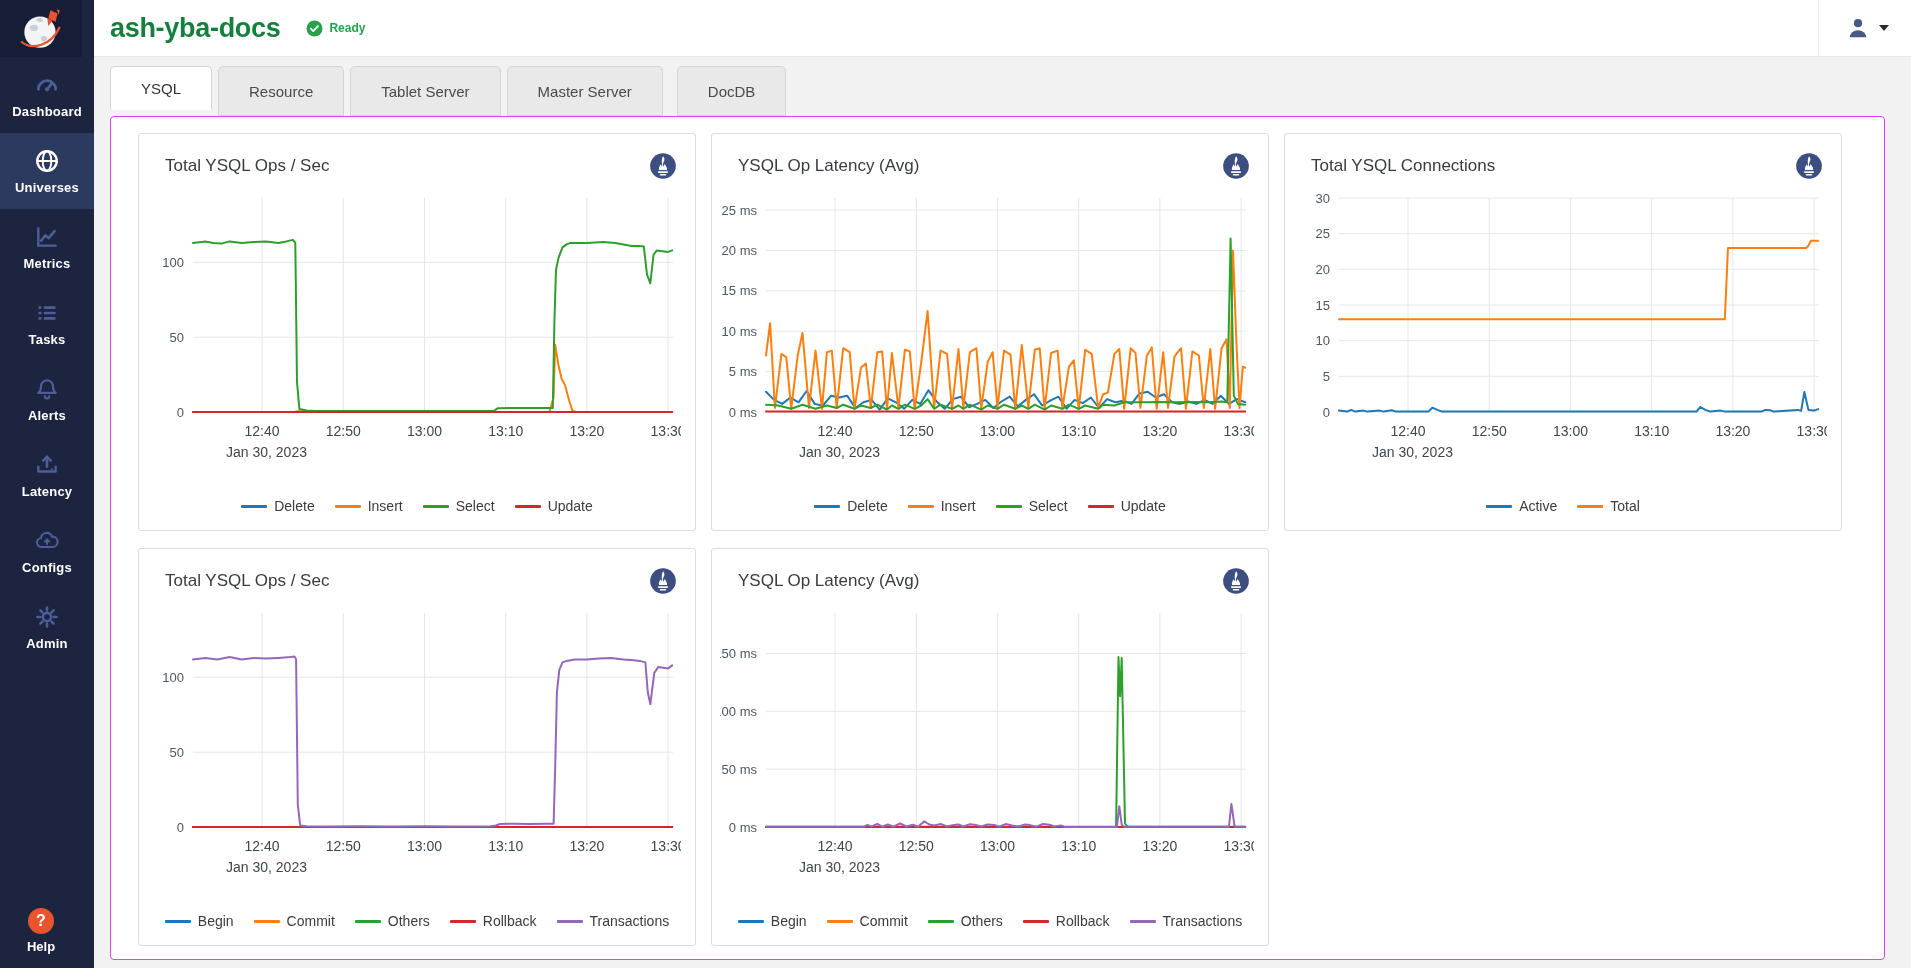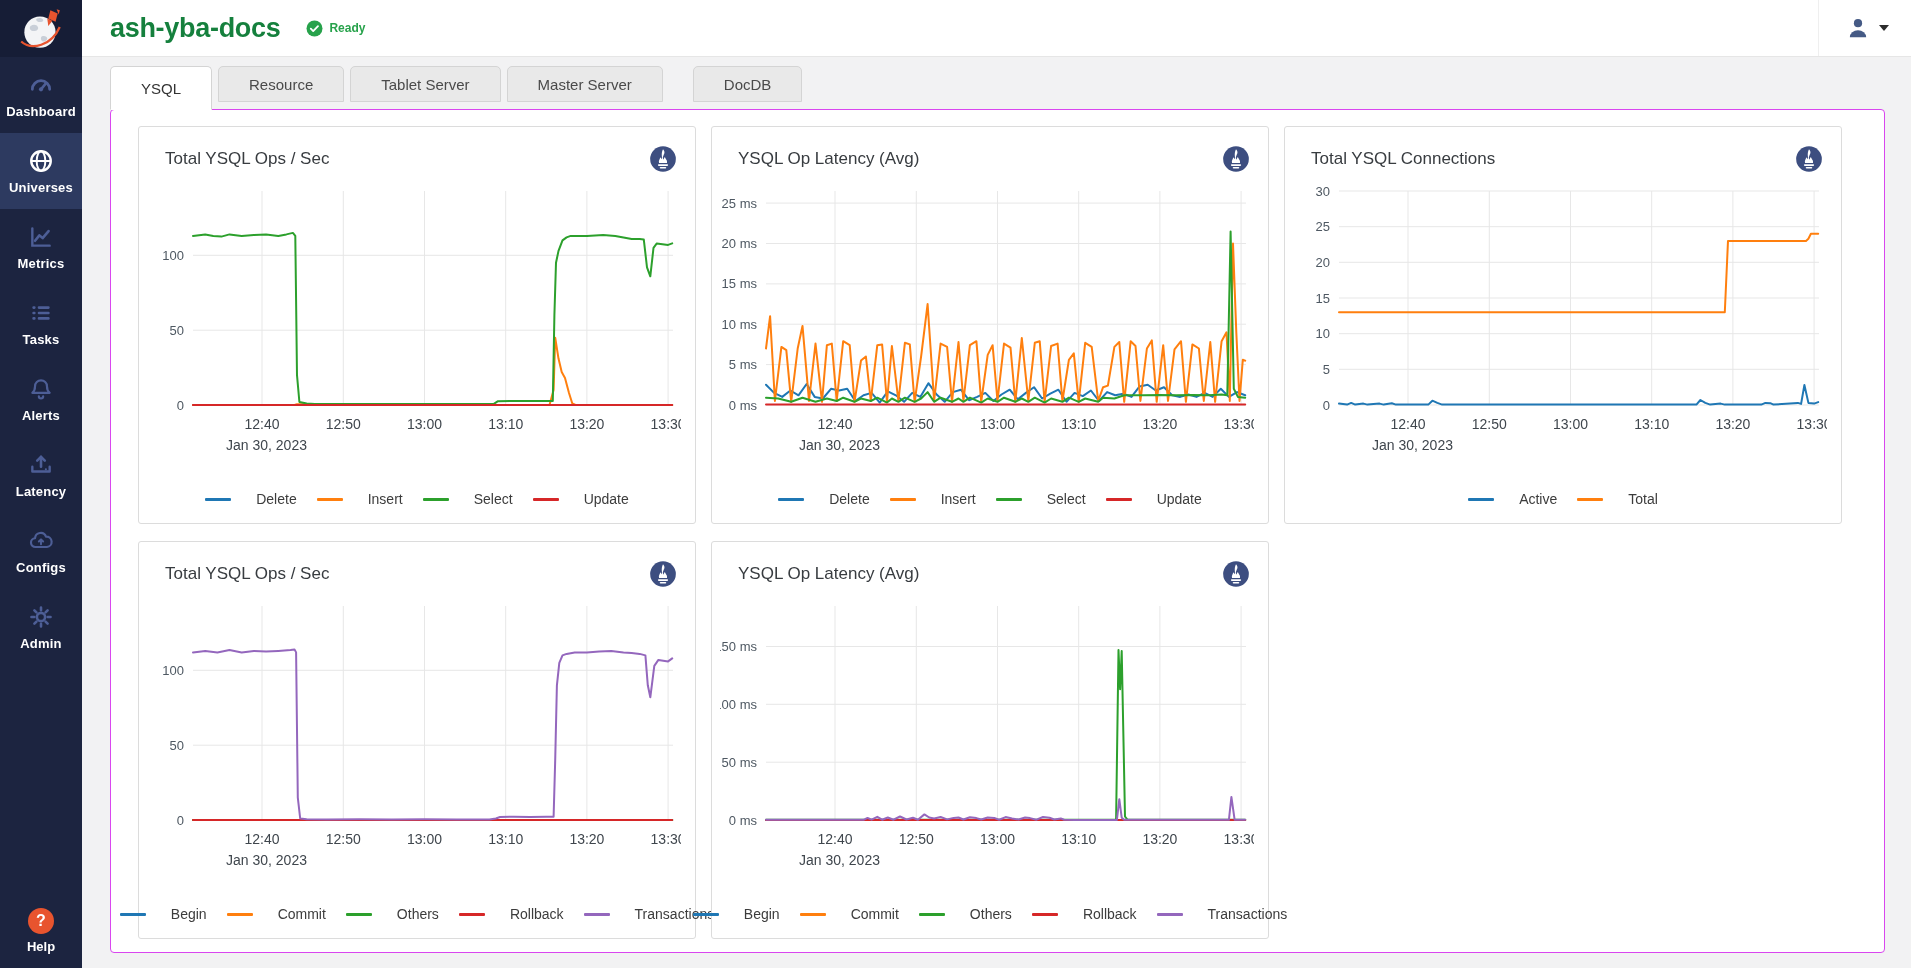--- a/index.html
+++ b/index.html
@@ -1,20 +1,20 @@
 <!DOCTYPE html>
 <html><head>
 <meta charset="utf-8">
 <style>
   * { margin:0; padding:0; box-sizing:border-box; }
   html,body { width:1911px; height:968px; overflow:hidden;
     font-family:"Liberation Sans","DejaVu Sans",sans-serif; background:#f2f2f3; }
 
   
-  .sidebar { position:absolute; left:0; top:0; bottom:0; width:82px; background:#1c2440; z-index:5; }
+  .sidebar { position:absolute; left:0; top:0; bottom:0; width:94px; background:#1c2440; z-index:5; }
   .logo-block { width:82px; height:57px; background:#161d36; display:flex; align-items:center; justify-content:center; cursor:pointer; }
   .nav { display:flex; flex-direction:column; }
   .nav-item { height:76px; display:flex; flex-direction:column; align-items:center; justify-content:center; gap:6px; color:#4d5e96; cursor:pointer; }
   .nav-item.active { background:#2d3a60; color:#ffffff; }
   .nav-item .nicon { width:26px; height:26px; display:flex; align-items:center; justify-content:center; }
   .nav-item .nlabel { color:#ffffff; font-size:13px; font-weight:700; letter-spacing:.2px; }
   .help-item { position:absolute; bottom:14px; left:0; width:82px; display:flex; flex-direction:column; align-items:center; gap:5px; cursor:pointer; }
   .help-circle { width:26px; height:26px; border-radius:50%; background:#e8542e; color:#fff; font-weight:700; font-size:16px; display:flex; align-items:center; justify-content:center; }
   .help-label { color:#fff; font-size:13px; font-weight:700; }
 
@@ -22,41 +22,41 @@
   .topbar { position:absolute; left:82px; right:0; top:0; height:57px; background:#ffffff; border-bottom:1px solid #e6e6e6; display:flex; align-items:center; z-index:4; }
   .uni-title { margin-left:28px; font-size:27px; font-weight:700; color:#15803d; letter-spacing:-.3px; }
   .status-badge { margin-left:26px; display:flex; align-items:center; gap:6px; }
   .status-label { color:#27a24b; font-size:12px; font-weight:700; }
   .topbar-right { margin-left:auto; height:100%; display:flex; align-items:center; border-left:1px solid #efefef; padding:0 22px 0 26px; gap:8px; cursor:pointer; }
   .caret { width:0; height:0; border-left:5px solid transparent; border-right:5px solid transparent; border-top:6px solid #2c2c2c; }
 
   
   .content { position:absolute; left:82px; top:57px; right:0; bottom:0; background:#f2f2f3; }
   .tabs-row { margin:9px 26px 0 28px; display:flex; align-items:flex-start; position:relative; z-index:2; }
-  .tab { height:36px; padding:0 30px; display:flex; align-items:center; justify-content:center;
+  .tab { height:50px; padding:0 30px; display:flex; align-items:center; justify-content:center;
          font-size:15px; color:#4a4a4a; background:#e9e9e9; border:1px solid #d4d4d4;
          border-radius:5px 5px 0 0; margin-right:6px; cursor:pointer; }
   .tab.active { height:44px; background:#ffffff; border-bottom:1px solid #ffffff; margin-bottom:-1px; color:#333; }
-  .tab.gap-before { margin-left:24px; }
+  .tab.gap-before { margin-left:8px; }
   .panel { margin:0 26px 0 28px; background:#ffffff; border:1px solid #d946ef; border-radius:4px; height:844px; position:relative; z-index:1; }
   .charts-grid { padding:16px 0 0 27px; display:flex; flex-wrap:wrap; gap:17px 15px; }
 
   
   .card { width:558px; height:398px; background:#fff; border:1px solid #dcdcdc; border-radius:3px; display:flex; flex-direction:column; position:relative; }
   .card-head { padding:22px 18px 0 26px; display:flex; align-items:flex-start; justify-content:space-between; }
   .card-title { font-size:17px; font-weight:500; color:#383c40; }
   .prom { width:28px; height:28px; margin-top:-4px; cursor:pointer; }
   .plot { margin:4px 8px 0 8px; }
   .grid { stroke:#e7e7e7; stroke-width:1; }
   .ln { fill:none; stroke-width:2; stroke-linejoin:round; stroke-linecap:round; }
   .ytick { font-size:13px; fill:#4e5862; text-anchor:end; }
   .xtick { font-size:14px; fill:#3f464d; text-anchor:middle; }
   .xdate { font-size:14px; fill:#3f464d; text-anchor:start; }
   .legend { margin-top:auto; padding-bottom:16px; display:flex; justify-content:center; align-items:center; gap:20px; }
-  .legend-item { display:flex; align-items:center; gap:25px; cursor:pointer; }
+  .legend-item { display:flex; align-items:center; gap:7px; cursor:pointer; }
   .legend-swatch { width:26px; height:3px; border-radius:1px; }
   .legend-label { font-size:14px; color:#3c3c3c; }
 </style>
 </head>
 <body>
 
 <div class="sidebar">
   <div class="logo-block">
     <svg width="50" height="50" viewBox="0 0 48 48">
       <circle cx="23" cy="27" r="15" fill="#f3f4f6"></circle>

